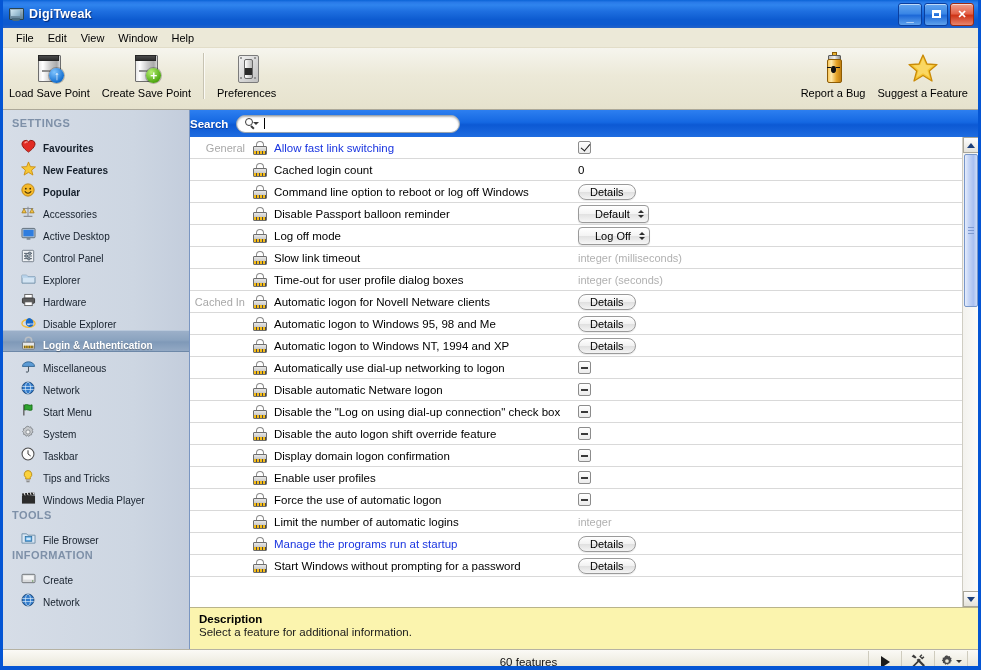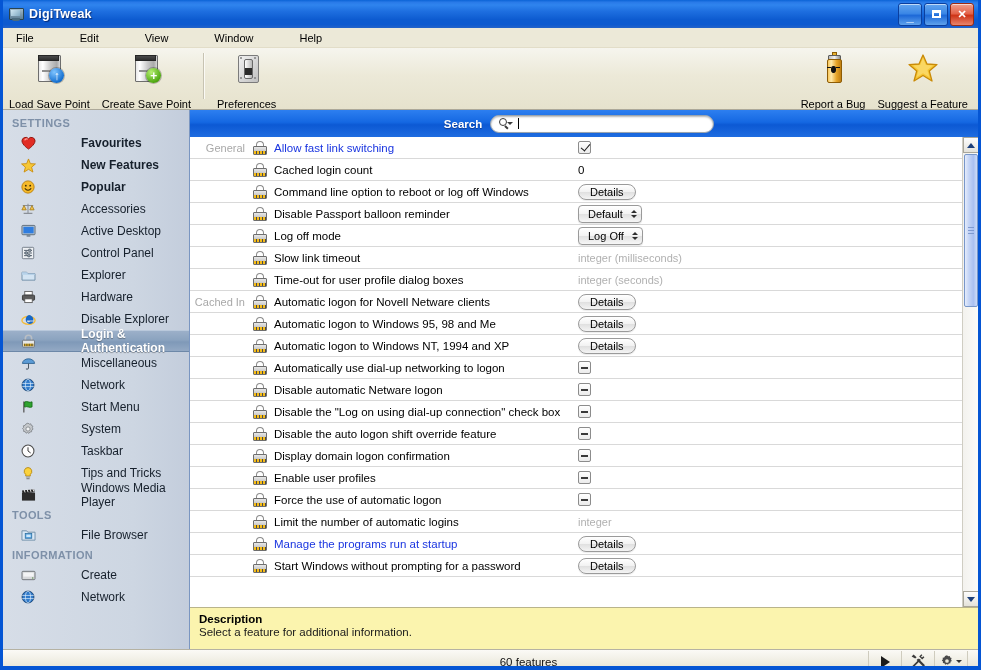--- a/index.html
+++ b/index.html
@@ -100,21 +100,20 @@
   }
 
   
   .menubar {
     height: 19px;
     background: #ece9d8;
     display: flex;
     align-items: center;
     padding-left: 6px;
     border-bottom: 1px solid #e2ddc8;
-    gap: 32px;
   }
   .menubar .mi {
     padding: 2px 7px;
     color: #000;
     font-size: 11px;
     cursor: default;
   }
 
   
   .toolbar {
@@ -134,21 +133,21 @@
     border-right: 1px solid #fbfaf5;
   }
   .tbitem {
     width: auto;
     min-width: 58px;
     padding: 1px 6px 0 6px;
     display: flex; flex-direction: column;
     align-items: center;
     cursor: default;
   }
-  .tbitem .lbl { font-size: 11px; color: #000; margin-top: 14px; white-space: nowrap; }
+  .tbitem .lbl { font-size: 11px; color: #000; margin-top: 3px; white-space: nowrap; }
   .tbicon { width: 32px; height: 32px; position: relative; }
 
   
   .ico-drive .body {
     position: absolute; left: 5px; top: 3px;
     width: 21px; height: 25px;
     background: linear-gradient(to right,#e9e9e9 0%,#ffffff 18%,#c9c9c9 55%,#a9a9a9 85%,#d8d8d8 100%);
     border: 1px solid #6d6d6d;
     border-radius: 1px;
   }
@@ -258,26 +257,25 @@
   .sb-group {
     font-size: 11px;
     font-weight: bold;
     color: #7e90a8;
     letter-spacing: .4px;
     padding: 3px 0 3px 9px;
   }
   .sb-item {
     height: 22px;
     display: flex;
-    align-items: center;
+    align-items: flex-end;
     padding-left: 17px;
     cursor: default;
     color: #16202c;
-    font-size: 12px;
-    gap: 38px;
+    font-size: 10px;
   }
   .sb-item .ic {
     width: 16px; height: 16px;
     margin-right: 7px;
     flex: 0 0 16px;
     position: relative;
     display: flex; align-items: center; justify-content: center;
     font-size: 13px; line-height: 1;
   }
   .sb-item.bold .lbl { font-weight: bold; }
@@ -297,21 +295,21 @@
     display: flex;
     flex-direction: column;
     background: #fff;
     overflow: hidden;
   }
   .searchbar {
     height: 27px;
     background: linear-gradient(to bottom,#2d7ff0 0%,#1568e2 45%,#0c59d4 55%,#1e6ce0 100%);
     display: flex;
     align-items: center;
-    justify-content: center;
+    justify-content: flex-start;
     padding-right: 10px;
     flex: 0 0 27px;
   }
   .searchbar .slabel {
     color: #fff; font-weight: bold; font-size: 11.5px;
     margin-right: 8px;
     text-shadow: 0 1px 1px rgba(0,0,40,.4);
   }
   .searchfield {
     width: 224px; height: 18px;
@@ -437,21 +435,21 @@
     background: linear-gradient(to bottom,#ffffff 0%,#f2f2f2 48%,#e0e0e0 52%,#f4f4f4 100%);
     border: 1px solid #9a9a9a;
     font-size: 11px; color: #000;
     display: inline-flex; align-items: center; justify-content: center;
     box-sizing: border-box;
     box-shadow: 0 1px 1px rgba(0,0,0,.08);
     cursor: default;
   }
   .popup-aqua {
     height: 18px;
-    padding: 0 4px 0 9px;
+    padding: 0 4px 0 16px;
     border-radius: 4px;
     background: linear-gradient(to bottom,#ffffff 0%,#f4f4f4 48%,#e2e2e2 52%,#f6f6f6 100%);
     border: 1px solid #9a9a9a;
     font-size: 11px; color: #000;
     display: inline-flex; align-items: center;
     box-sizing: border-box;
     box-shadow: 0 1px 1px rgba(0,0,0,.1);
     cursor: default;
   }
   .popup-aqua .arrows {

